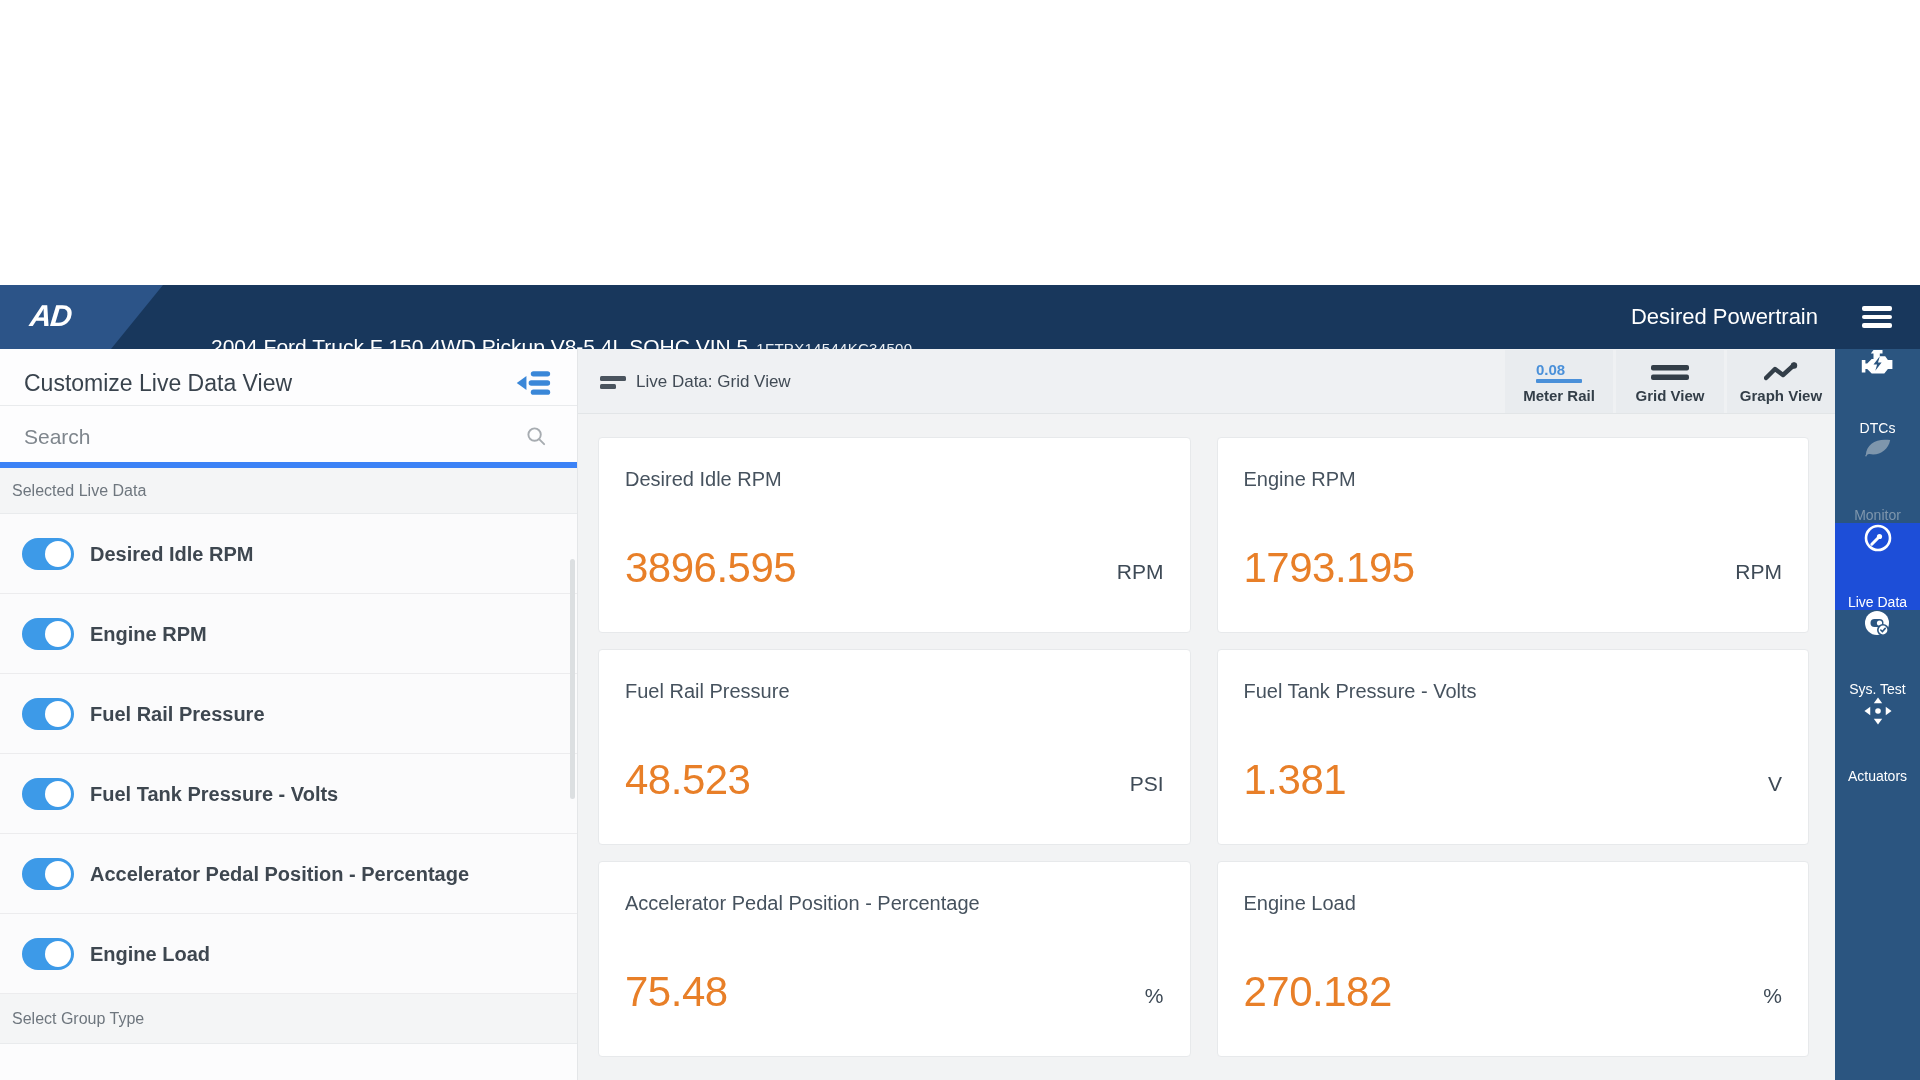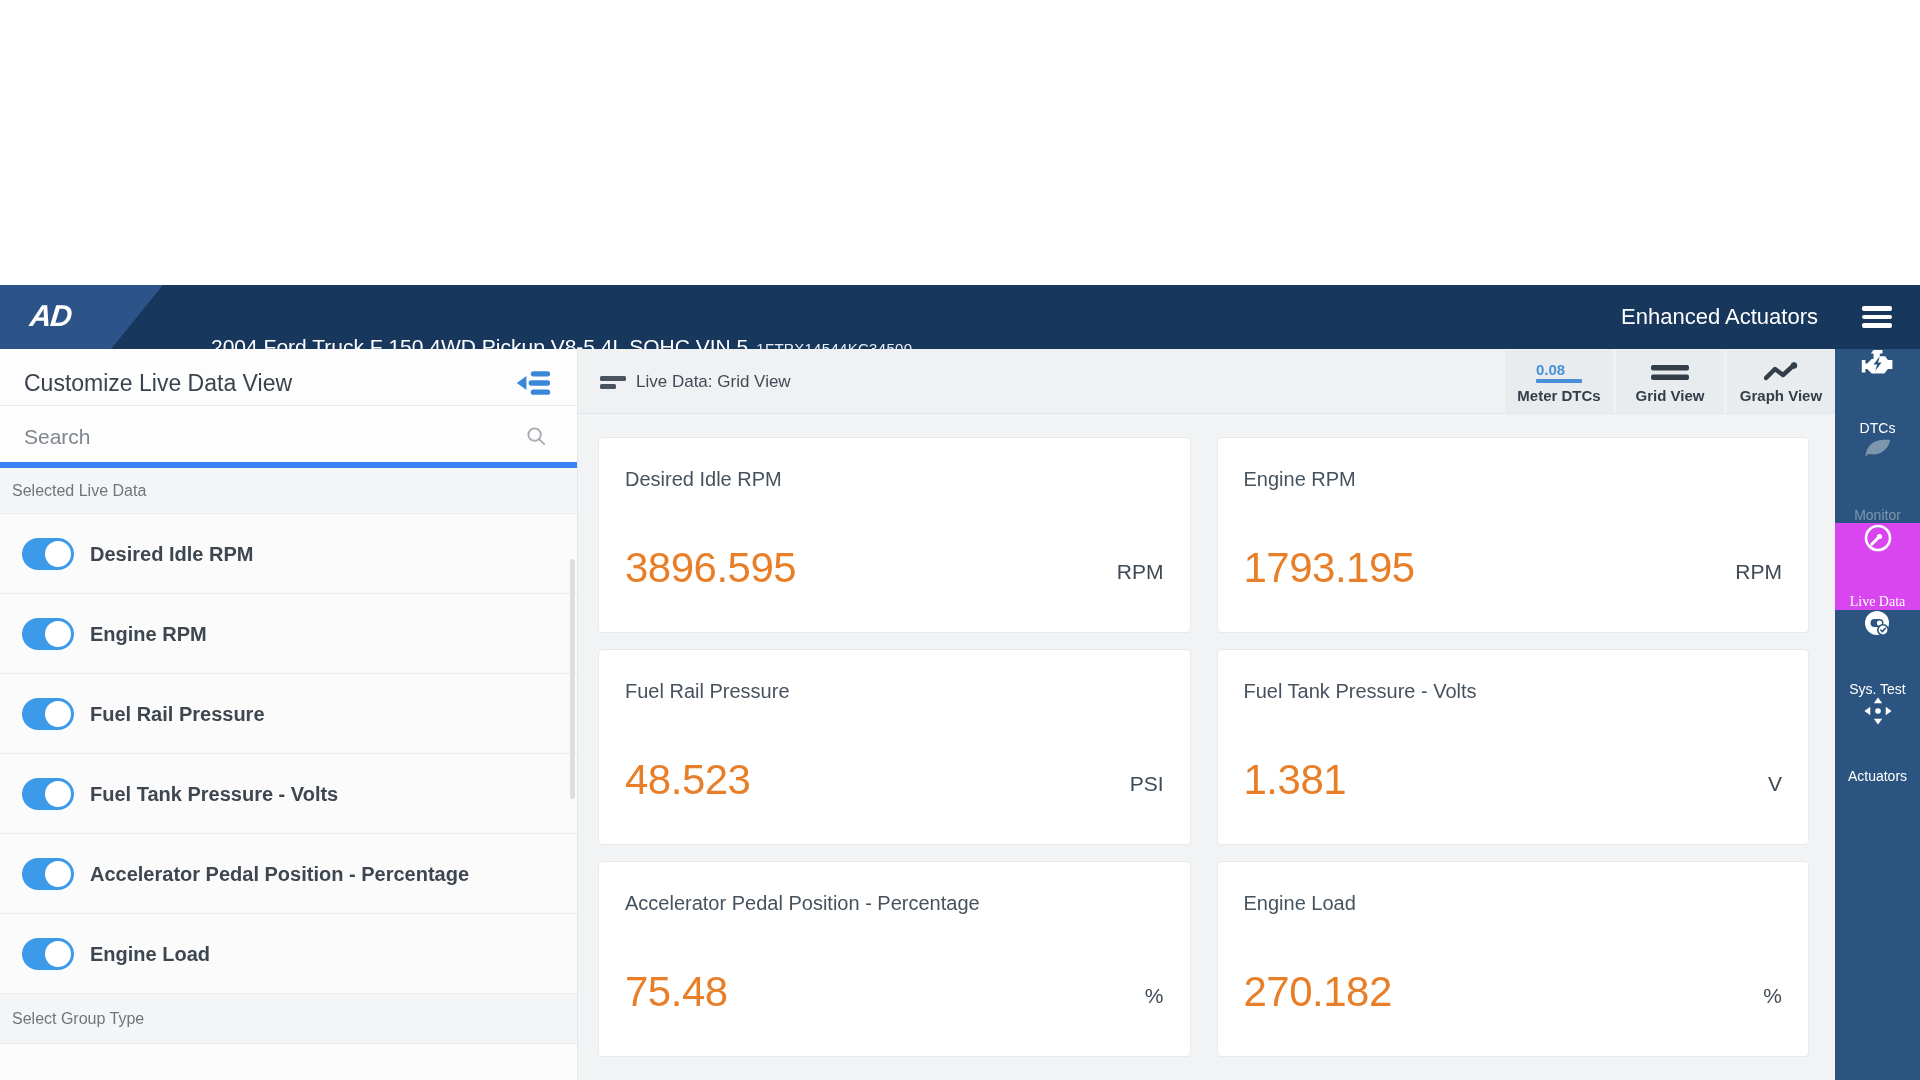--- a/index.html
+++ b/index.html
@@ -61,35 +61,35 @@
   .card { position:relative; background:#ffffff; border:1px solid #e7e9eb; border-radius:4px; }
   .card-title { position:absolute; left:26px; top:30px; font-size:20px; color:#46525e; }
   .card-value { position:absolute; left:26px; bottom:40px; font-size:42px; color:#e87f28; letter-spacing:-0.5px;text-align:center; }
   .card-unit { position:absolute; right:26px; bottom:48px; font-size:21px; color:#3e4a56; }
 
   
   .sidebar { position:absolute; right:0; top:349px; width:85px; bottom:0; background:#2b5580; }
   .side-item { position:relative; height:87px; display:flex; flex-direction:column; align-items:center;
                justify-content:space-between; cursor:pointer; }
   .side-item .slabel { font-size:14px; color:#ffffff; margin-top:6px; }
-  .side-item.active { background:#d946ef;font-family:Liberation Serif, serif; }
+  .side-item.active { background:#1d4ed8; }
   .side-item.disabled .slabel { color:#7e96ac; }
 </style>
 </head>
 <body>
 
 <div id="screen">
 
   <div class="header">
     <div class="logo-band"></div>
     <div class="logo-text">AD</div>
     <div class="vehicle-title">
       <span>2004 Ford Truck F 150 4WD Pickup V8-5.4L SOHC VIN 5</span><span class="vin">1FTPX14544KC34500</span>
     </div>
-    <div class="mode-label">Enhanced Actuators</div>
+    <div class="mode-label">Desired Powertrain</div>
     <div class="hamburger">
       <span></span>
         <span></span>
         <span></span>
     </div>
   </div>
 
   <div class="left-panel">
     <div class="panel-header">
       <div class="panel-title">Customize Live Data View</div>
@@ -168,21 +168,21 @@
       <div class="main-title">Live Data: Grid View</div>
 
       <div class="view-btns">
         <div class="view-btn">
           <div class="vicon">
             <div>
               <div class="meter-num">0.08</div>
               <div class="meter-bar"></div>
             </div>
           </div>
-          <div class="vlabel">Meter DTCs</div>
+          <div class="vlabel">Meter Rail</div>
         </div>
         <div class="view-btn">
           <div class="vicon">
             <svg viewBox="0 0 38 17" width="38" height="17">
               <rect x="0" y="1" width="38" height="5.5" rx="2" fill="#333e48"></rect>
               <rect x="0" y="10.5" width="38" height="5.5" rx="2" fill="#333e48"></rect>
             </svg>
           </div>
           <div class="vlabel">Grid View</div>
         </div>

